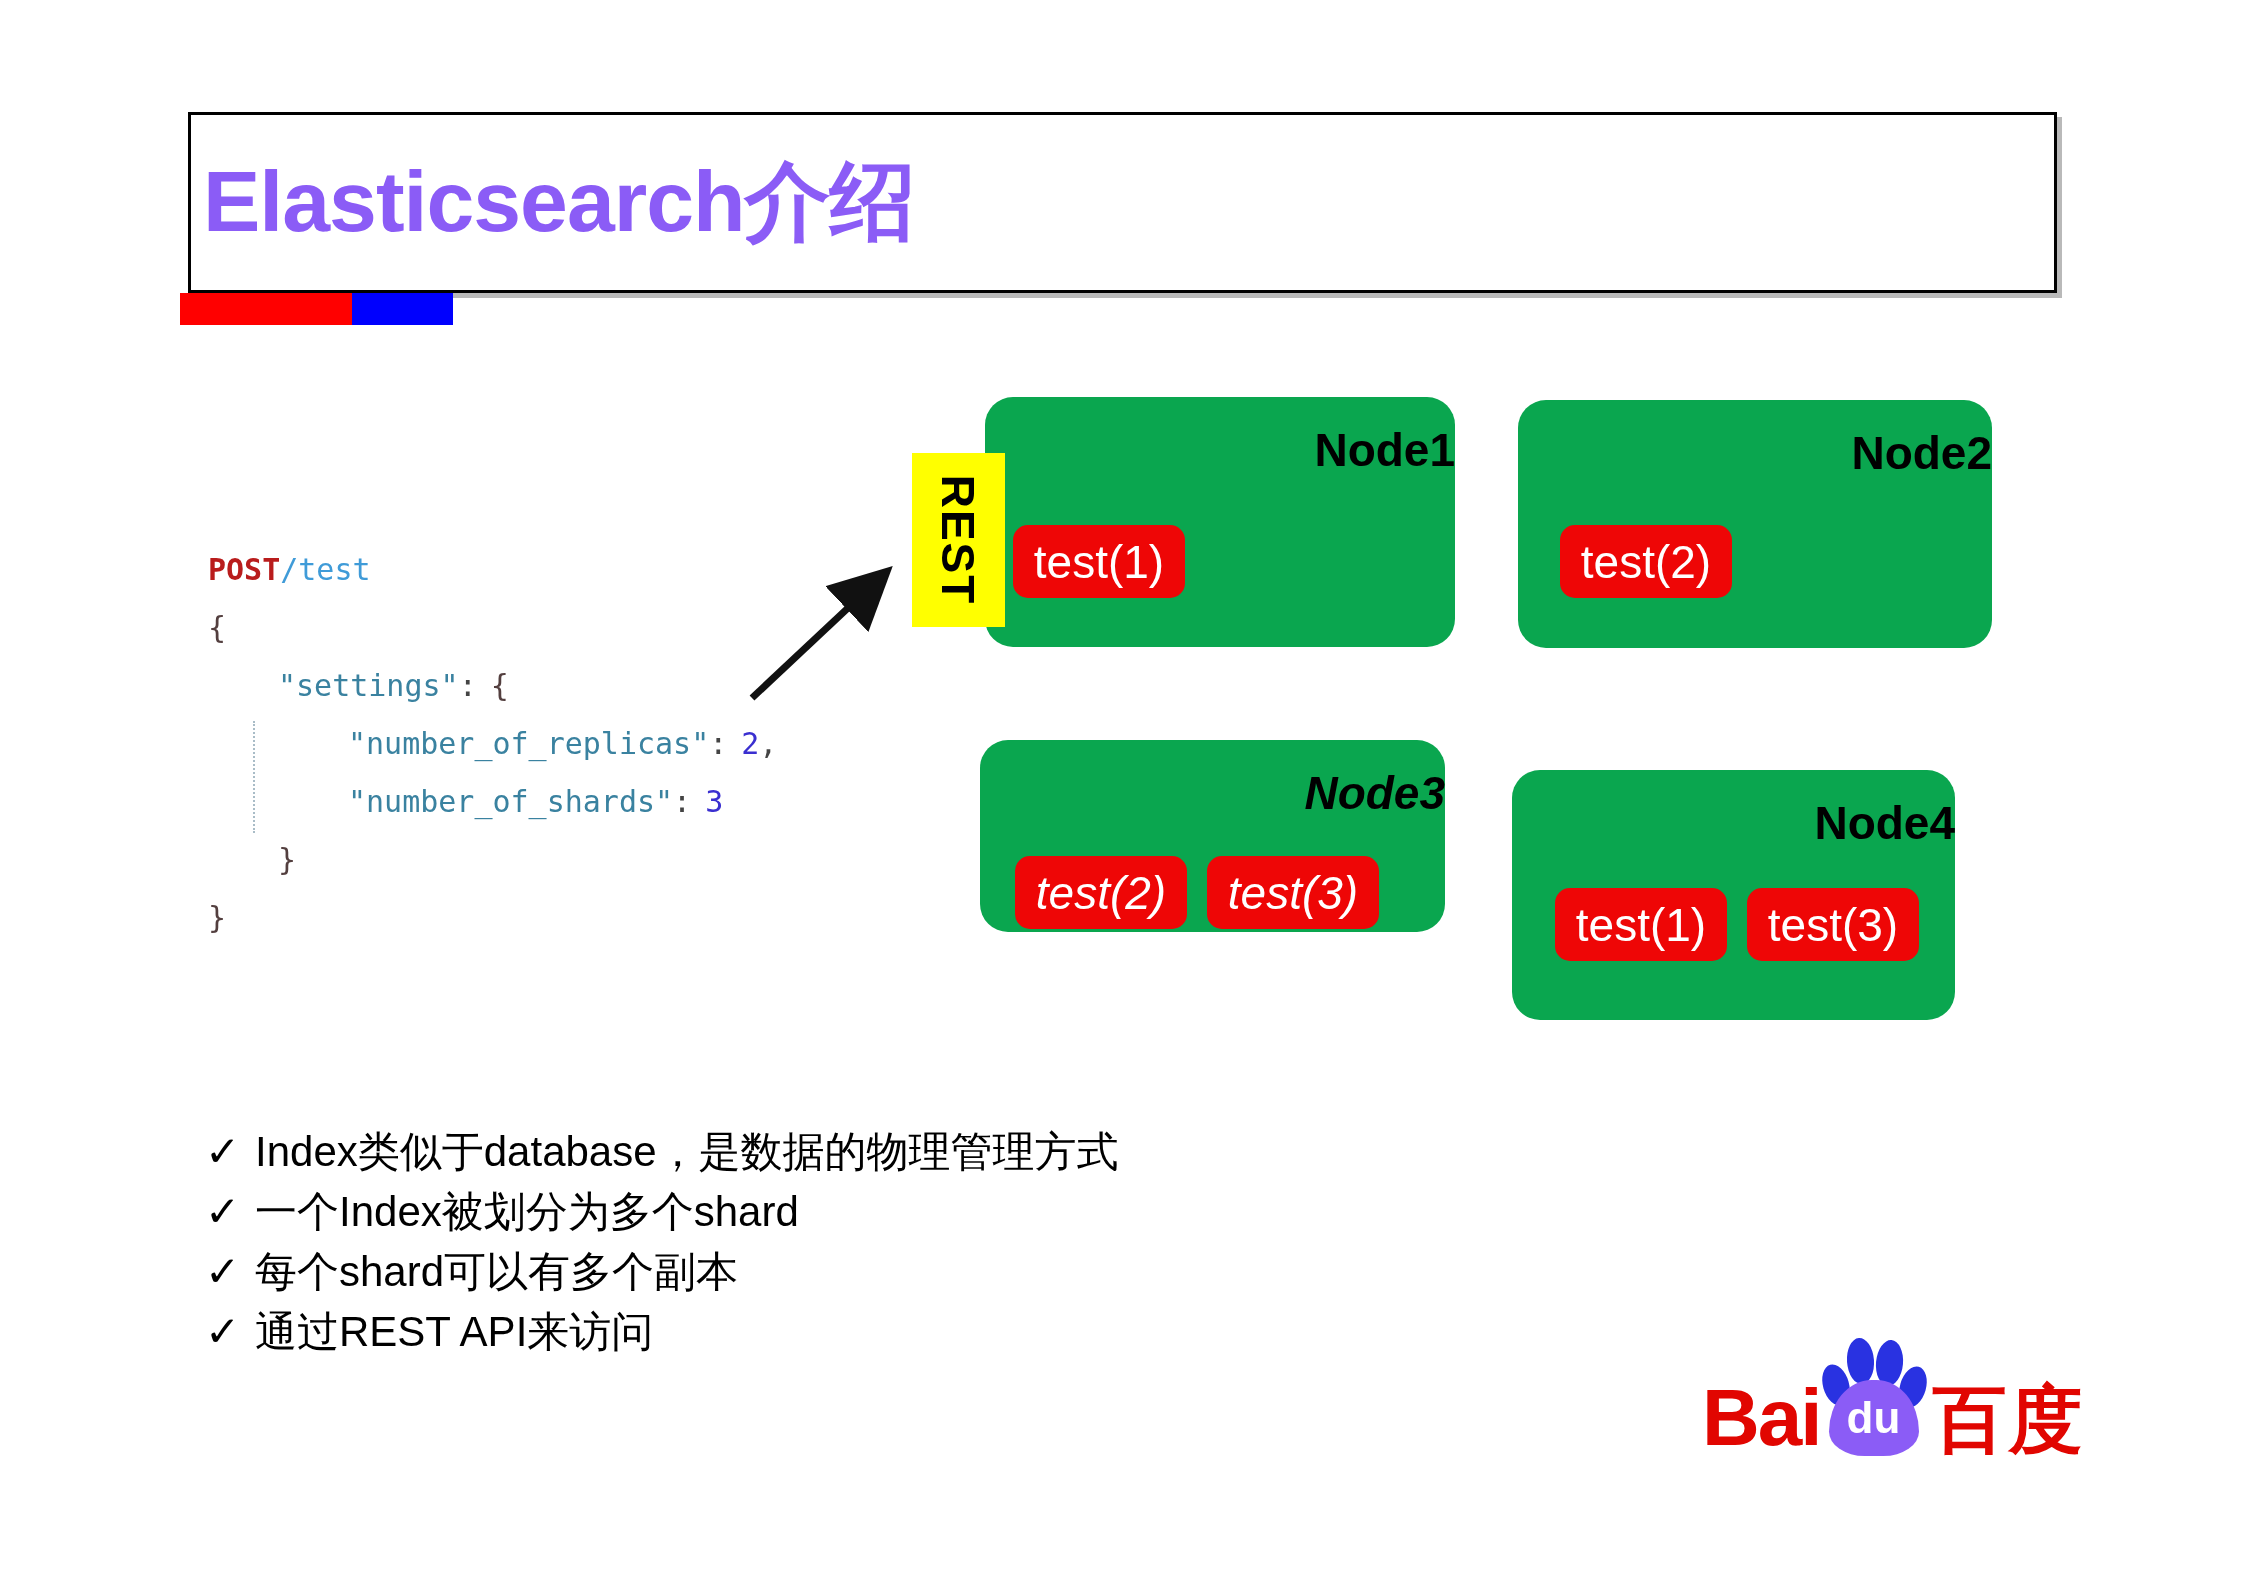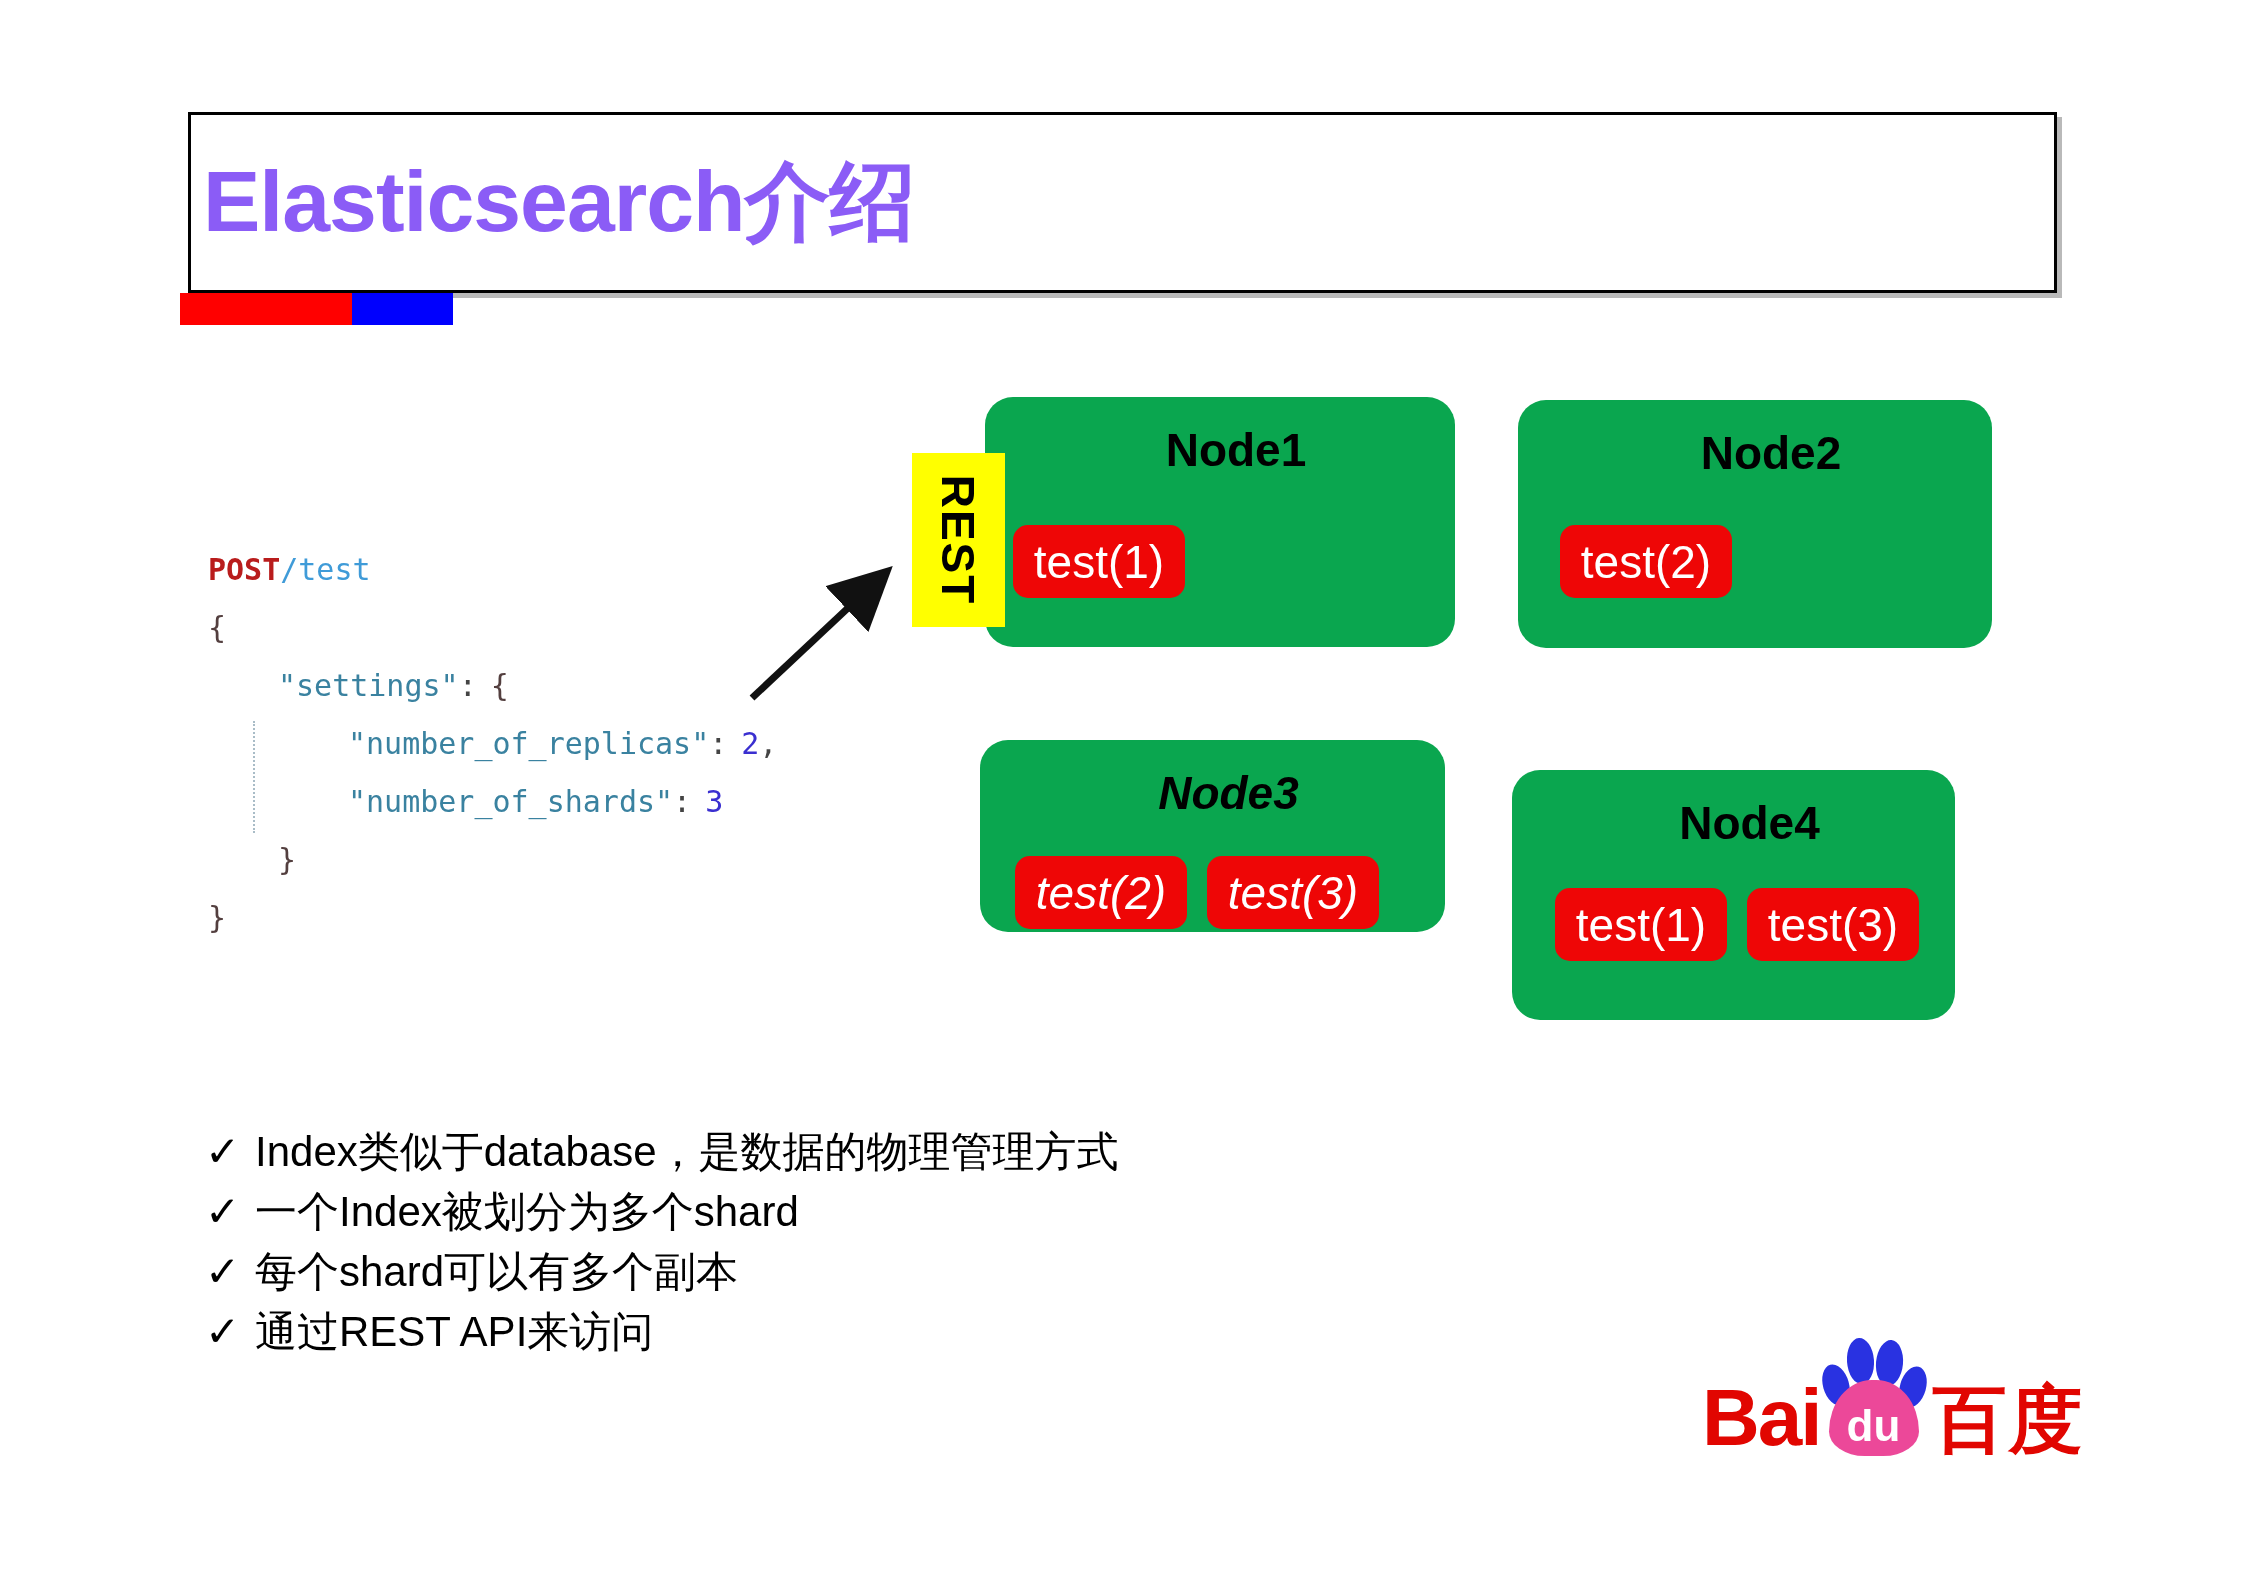--- a/index.html
+++ b/index.html
@@ -54,21 +54,21 @@
   .rest-text{
     transform:rotate(90deg);font-size:46px;font-weight:bold;color:#000;letter-spacing:2px;
     white-space:nowrap;
   }
 
   
   .node{
     position:absolute;background:#0aa64f;border-radius:28px;color:#000;
   }
   .node-title{
-    text-align:center;font-size:46px;font-weight:bold;padding-top:26px;color:#000;margin-left:32px;
+    text-align:right;font-size:46px;font-weight:bold;padding-top:26px;color:#000;margin-left:32px;
   }
   .shard{
     position:absolute;width:172px;height:73px;background:#ee0606;border-radius:15px;
     color:#fff;font-size:46px;display:flex;align-items:center;justify-content:center;
     white-space:nowrap;
   }
   #node1{left:985px;top:397px;width:470px;height:250px;}
   #node2{left:1518px;top:400px;width:474px;height:248px;}
   #node3{left:980px;top:740px;width:465px;height:192px;font-style:italic;}
   #node4{left:1512px;top:770px;width:443px;height:250px;}
@@ -88,23 +88,23 @@
   
   .logo{position:absolute;left:1702px;top:1332px;height:124px;display:flex;align-items:flex-end;}
   .logo-bai{color:#e10601;font-size:80px;font-weight:bold;line-height:76px;letter-spacing:-2px;}
   .paw{position:relative;width:102px;height:118px;margin:0 4px 0 2px;}
   .toe{position:absolute;background:#2932e1;border-radius:50%;}
   .toe.t1{left:0px;top:26px;width:26px;height:42px;transform:rotate(-16deg);}
   .toe.t2{left:24px;top:0px;width:27px;height:46px;transform:rotate(-4deg);}
   .toe.t3{left:53px;top:2px;width:27px;height:46px;transform:rotate(5deg);}
   .toe.t4{left:77px;top:28px;width:26px;height:42px;transform:rotate(16deg);}
   .pad{
-    position:absolute;left:6px;top:42px;width:90px;height:76px;background:#ec4899;
+    position:absolute;left:6px;top:42px;width:90px;height:76px;background:#8b5cf6;
     border-radius:50% 50% 42% 42% / 72% 72% 34% 34%;
-    display:flex;align-items:flex-end;justify-content:center;
+    display:flex;align-items:center;justify-content:center;
   }
   .pad span{color:#fff;font-size:44px;font-weight:bold;line-height:60px;}
   .logo-cn{color:#e10601;font-size:74px;font-weight:bold;line-height:72px;margin-left:4px;letter-spacing:2px;}
 </style>
 </head>
 <body>
 
 <div id="slide">
 
   <div class="title-box">

